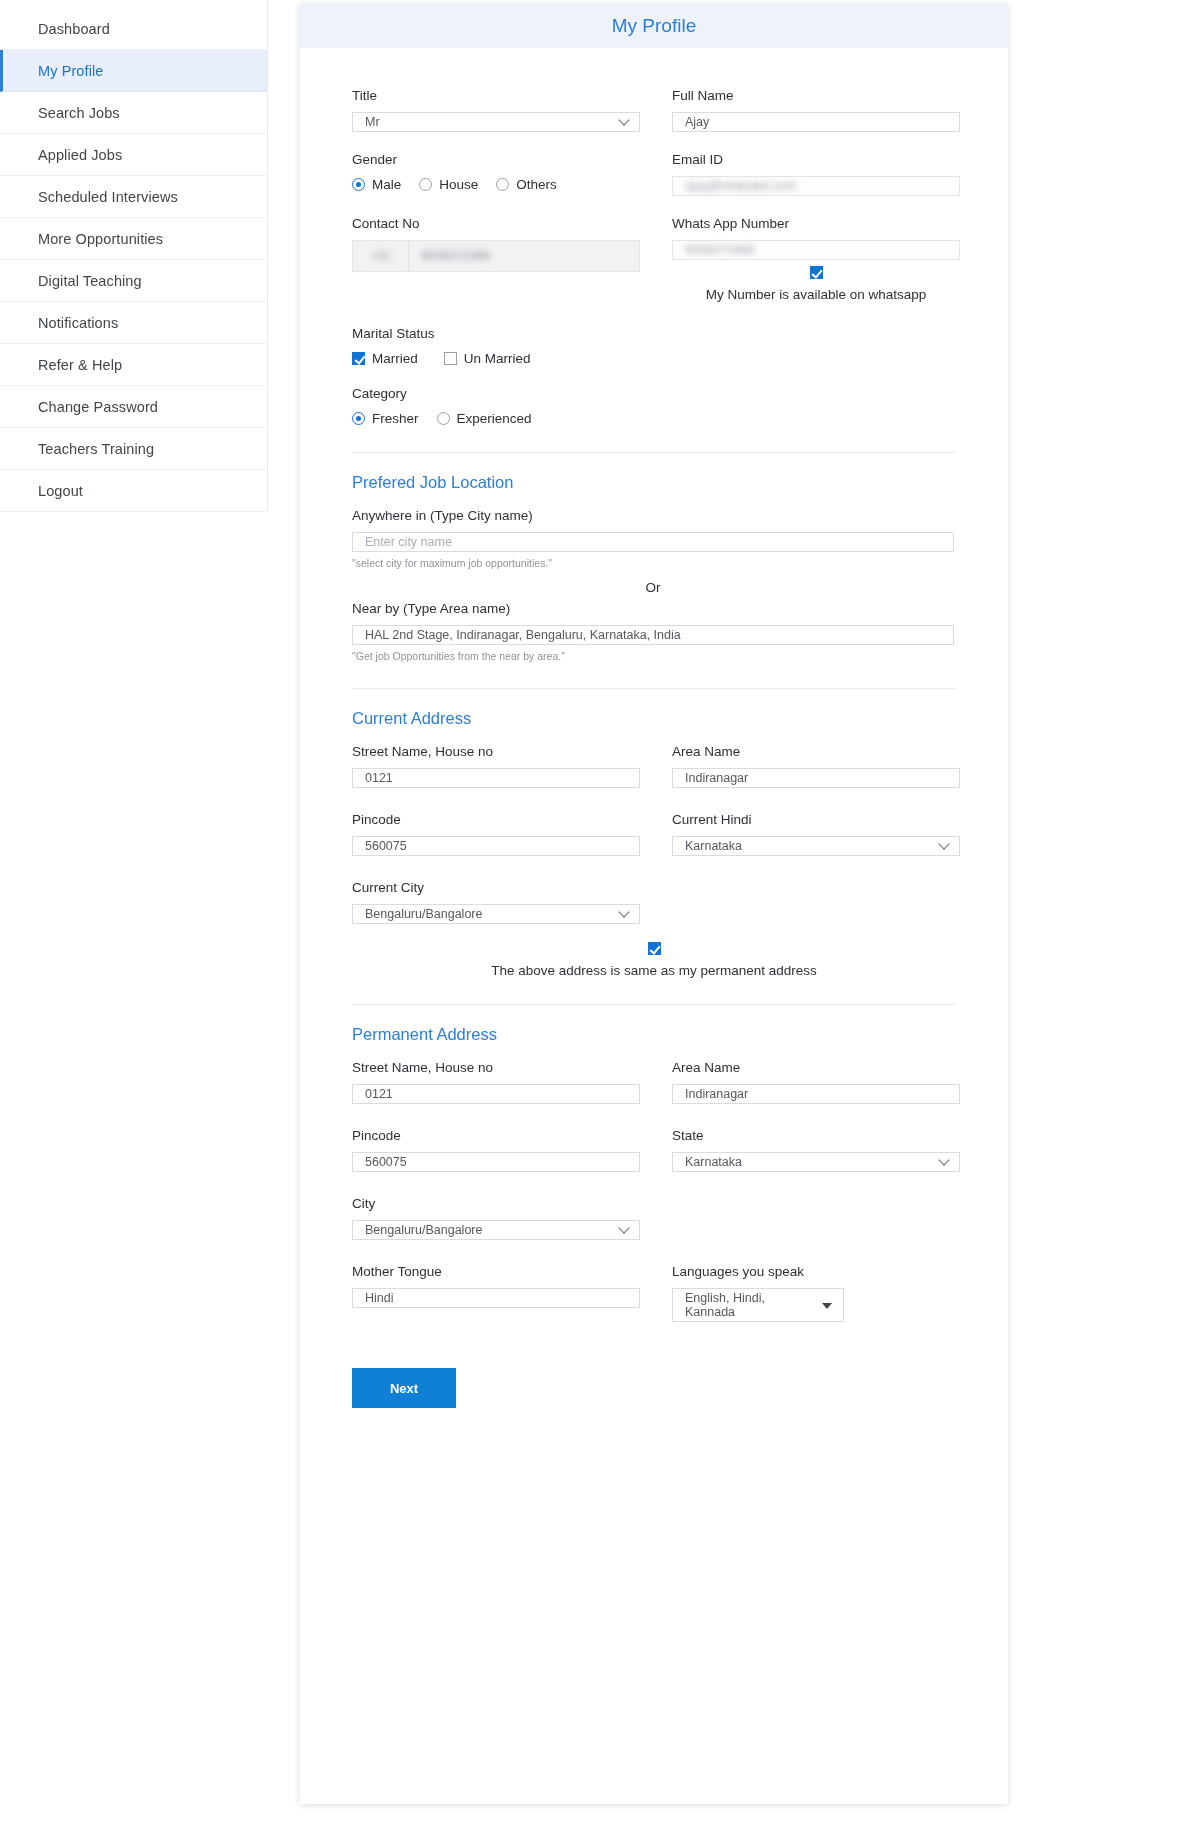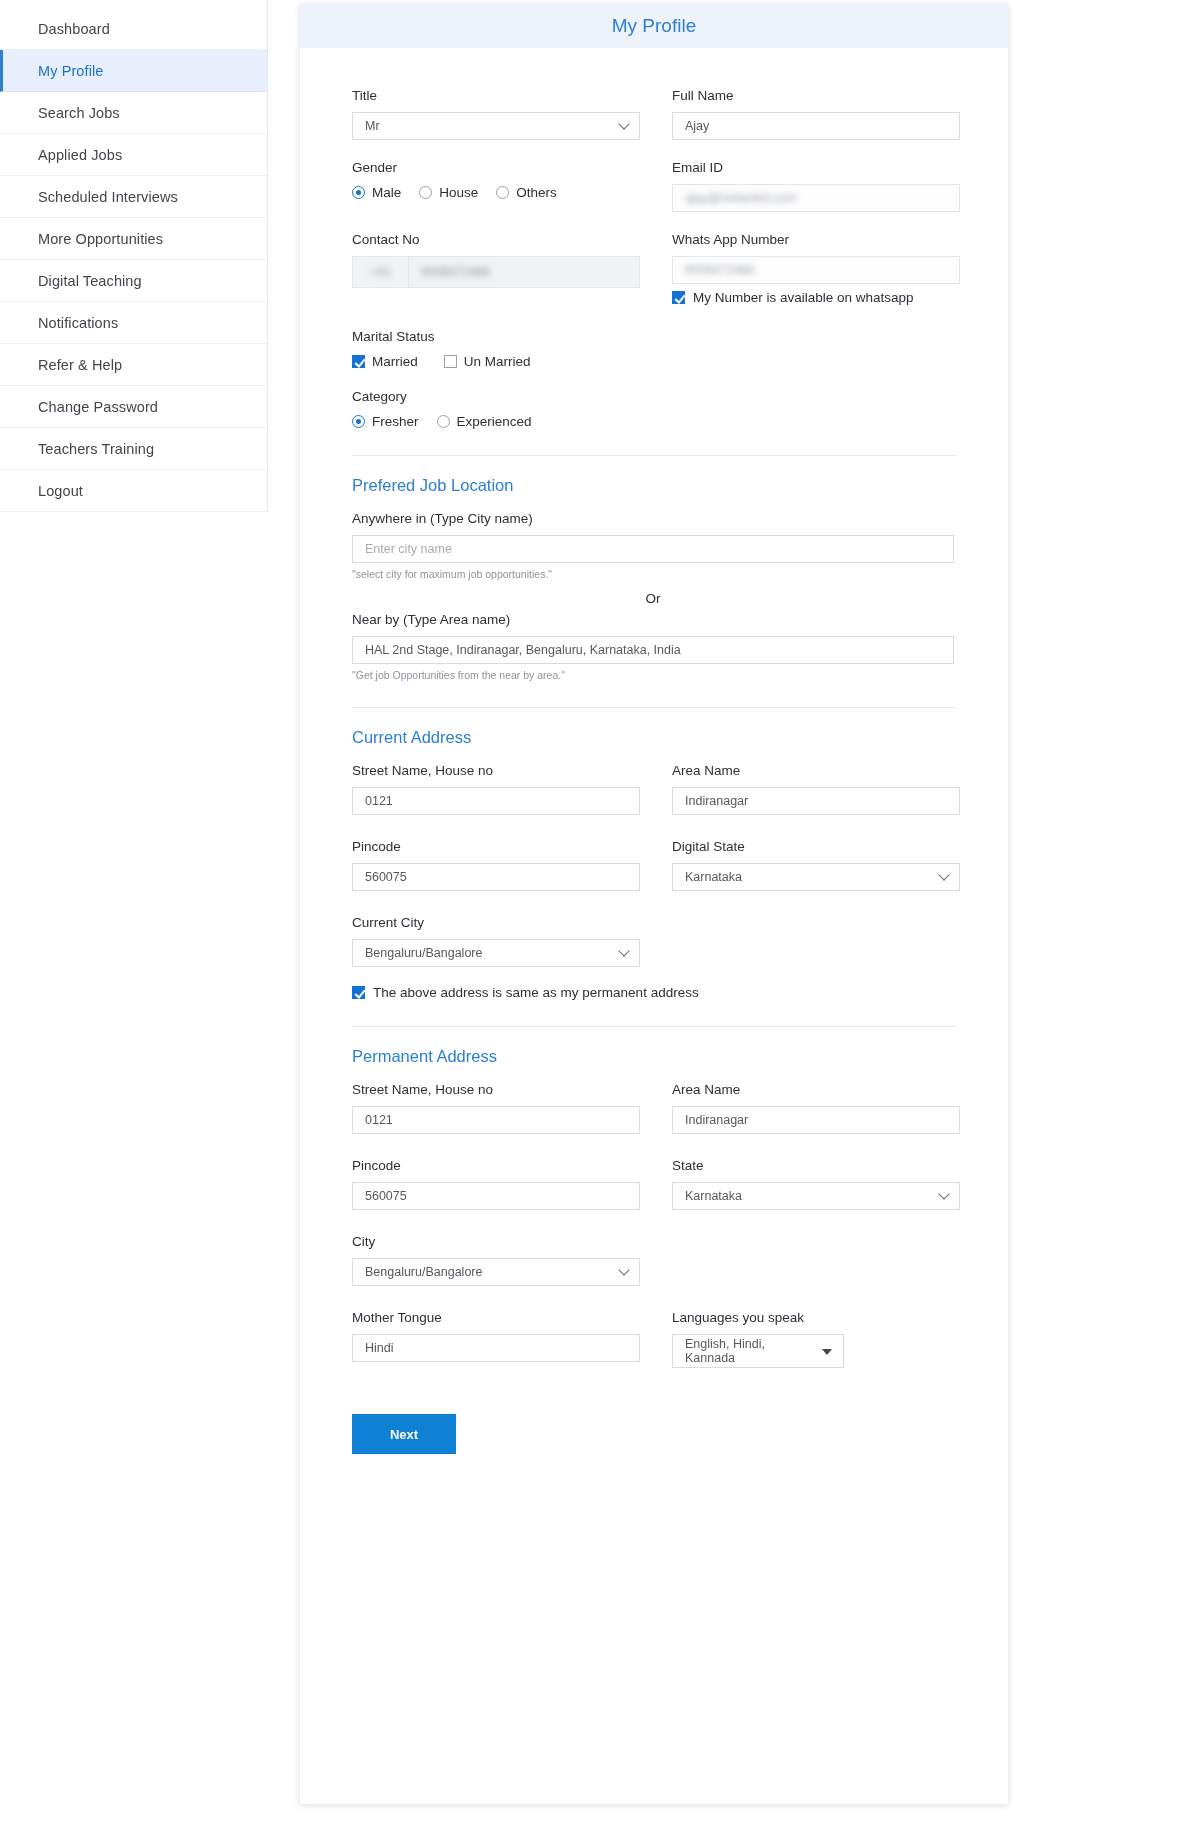--- a/index.html
+++ b/index.html
@@ -82,21 +82,21 @@
   .col { width: 288px; flex: 0 0 288px; }
 
   .field-label {
     font-size: 13.5px;
     color: #2c3137;
     margin-bottom: 9px;
     display: block;
   }
   .input {
     width: 100%;
-    height: 28px;
+    height: 20px;
     border: 1px solid #d8dce1;
     background: #ffffff;
     font-size: 12.5px;
     color: #55595e;
     padding: 0 12px;
     display: flex;
     align-items: center;
     font-family: "Liberation Sans", sans-serif;
   }
   .input.placeholder { color: #a9adb3; }
@@ -206,21 +206,21 @@
     font-size: 10.5px;
     color: #8e949b;
     margin-top: 5px;
   }
   .or-text {
     text-align: center;
     font-size: 13.5px;
     color: #2c3137;
     margin: 11px 0 6px 0;
   }
-  .cb-line { display: flex; align-items: center; gap: 8px; font-size: 13.5px; color: #2c3137; margin-top: 6px; }
+  .cb-line { display: flex; align-items: center; gap: 8px; font-size: 13.5px; color: #2c3137; margin-top: 6px; flex-direction: column; }
 
   .next-btn {
     width: 104px;
     height: 40px;
     background: #1080d4;
     color: #ffffff;
     border: none;
     font-size: 13px;
     font-weight: bold;
     cursor: pointer;
@@ -427,21 +427,21 @@
     </div>
 
     <div class="row" style="margin-top:24px;">
       <div class="col">
         <label class="field-label">Pincode</label>
         <div class="input">
           <span>560075</span>
         </div>
       </div>
       <div class="col">
-        <label class="field-label">Digital State</label>
+        <label class="field-label">Current Hindi</label>
         <div class="input select">
           <span>Karnataka</span>
           <span class="chev"></span>
         </div>
       </div>
     </div>
 
     <div class="row" style="margin-top:24px; margin-bottom:10px;">
       <div class="col">
         <label class="field-label">Current City</label>

